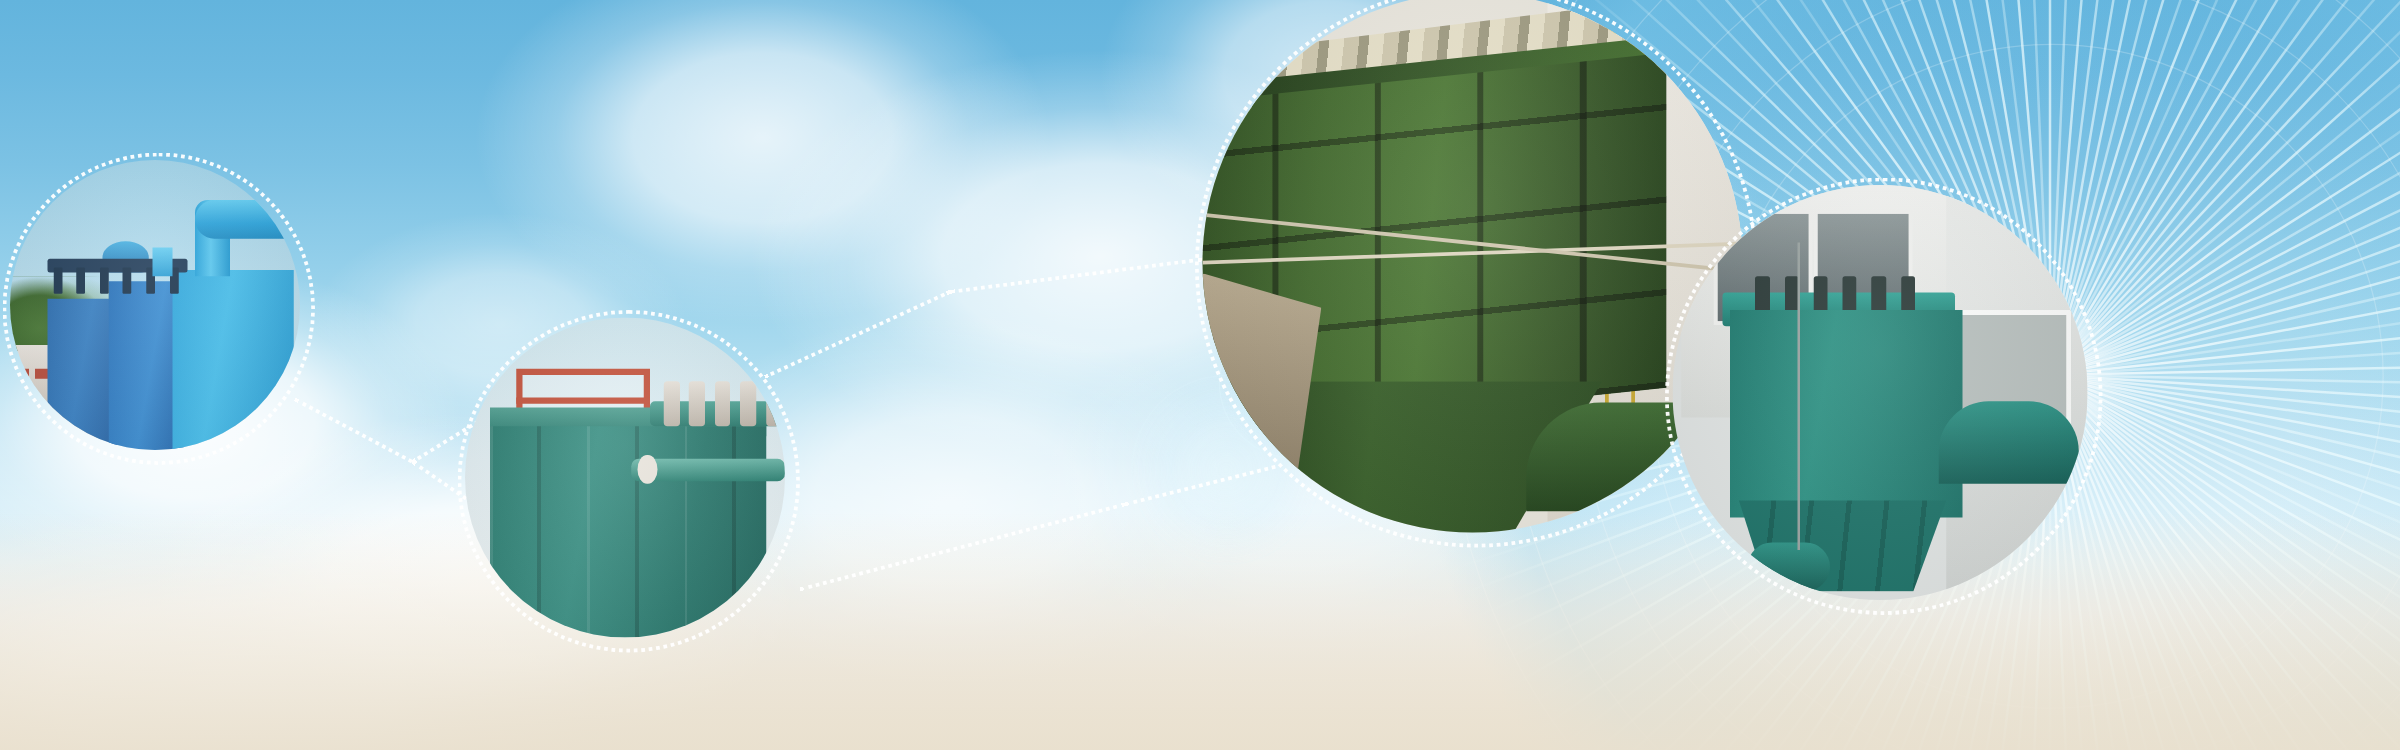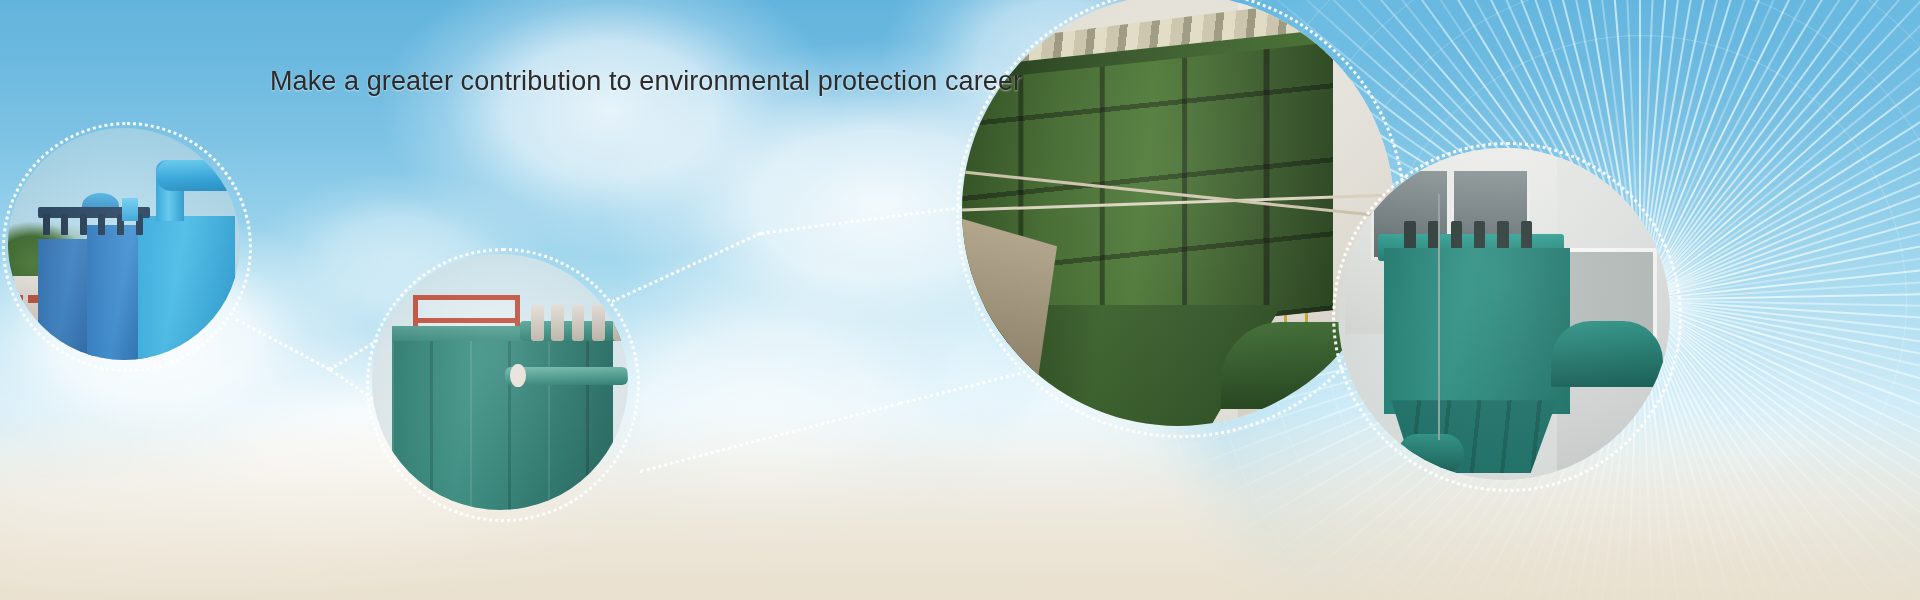--- a/index.html
+++ b/index.html
@@ -563,16 +563,15 @@
       <div class="hopper"></div>
       <div class="duct"></div>
       <div class="fan"></div>
       <div class="rod"></div>
       <div class="grain"></div>
     </div>
   </div>
   <div class="dotring" id="ring4"></div>
 
   <div class="copy">
-    <p class="tagline-en">Make a greater contribution to environmental protection career</p>
   </div>
 
 </div>
 
 </body></html>

